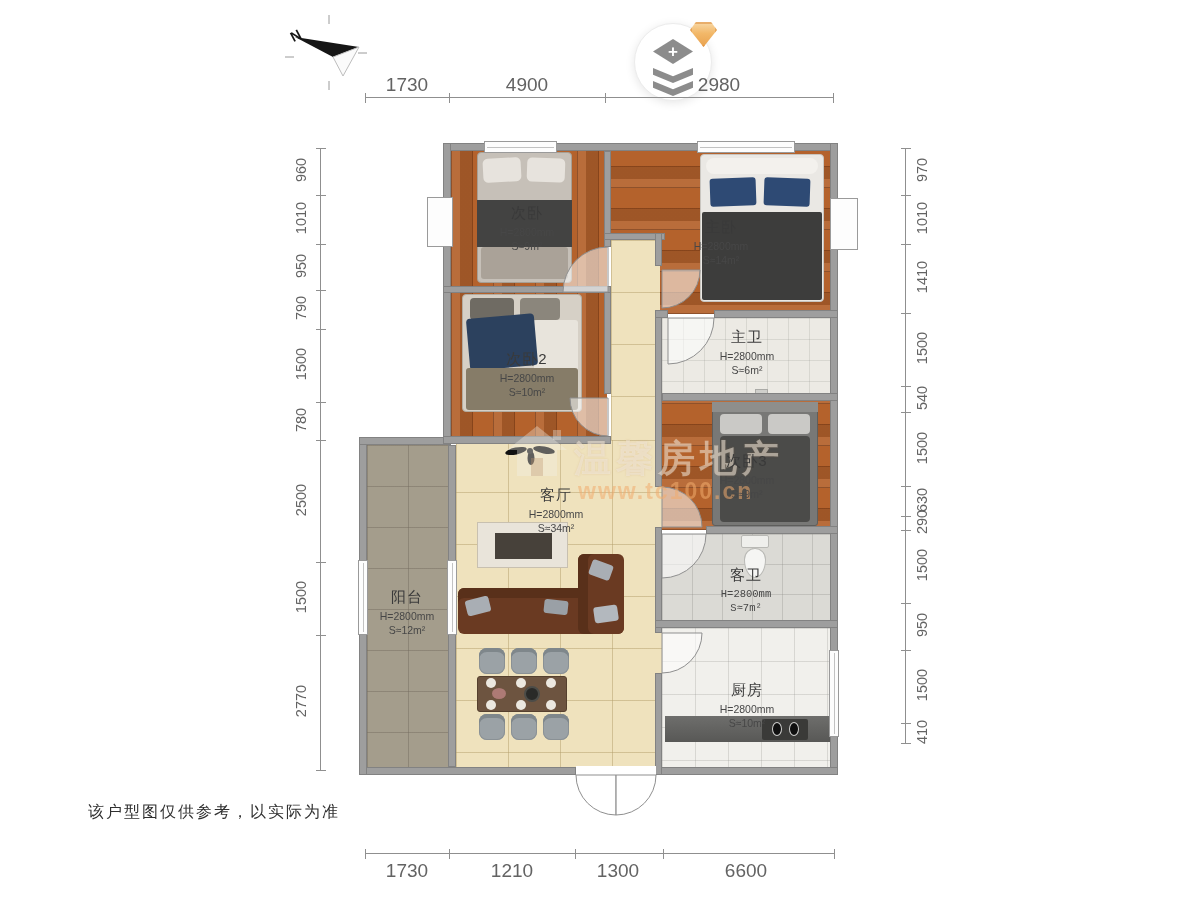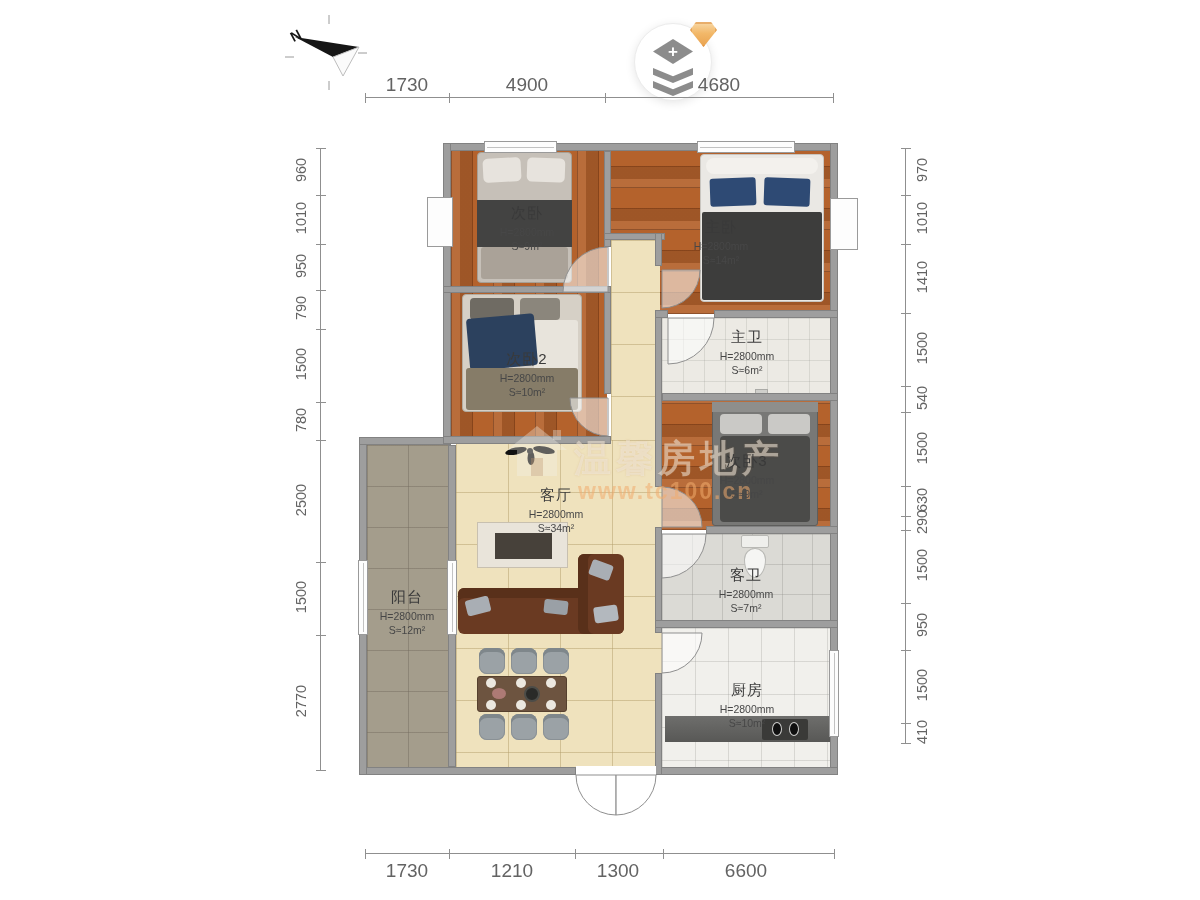--- a/index.html
+++ b/index.html
@@ -254,42 +254,42 @@
     <div class="sub"><span>H=2800mm</span><br><span>S≈6m²</span></div>
   </div>
   <div class="room-label" style="left:687px;top:452px;width:120px;">
     <div class="nm">次卧3</div>
     <div class="sub"><span>H=2800mm</span><br><span>S≈9m²</span></div>
   </div>
   <div class="room-label" style="left:496px;top:486px;width:120px;">
     <div class="nm">客厅</div>
     <div class="sub"><span>H=2800mm</span><br><span>S≈34m²</span></div>
   </div>
-  <div class="room-label" style="left:686px;top:566px;width:120px;">
+  <div class="room-label" style="left:686px;top:566px;width:120px;font-family:Liberation Mono, monospace;">
     <div class="nm">客卫</div>
     <div class="sub"><span>H=2800mm</span><br><span>S≈7m²</span></div>
   </div>
   <div class="room-label" style="left:347px;top:588px;width:120px;">
     <div class="nm">阳台</div>
     <div class="sub"><span>H=2800mm</span><br><span>S≈12m²</span></div>
   </div>
   <div class="room-label" style="left:687px;top:681px;width:120px;">
     <div class="nm">厨房</div>
     <div class="sub"><span>H=2800mm</span><br><span>S≈10m²</span></div>
   </div>
 
   <div class="dline-h" style="left:365px;top:97px;width:468px;">
     <div class="tick-v" style="left:0;"></div>
       <div class="tick-v" style="left:84px;"></div>
     <div class="tick-v" style="left:240px;"></div>
       <div class="tick-v" style="left:468px;"></div>
   </div>
   <div class="dlab" style="left:377px;top:74px;">1730</div>
   <div class="dlab" style="left:497px;top:74px;">4900</div>
-  <div class="dlab" style="left:689px;top:74px;">4680</div>
+  <div class="dlab" style="left:689px;top:74px;">2980</div>
 
   <div class="dline-h" style="left:365px;top:853px;width:469px;">
     <div class="tick-v" style="left:0;"></div>
       <div class="tick-v" style="left:84px;"></div>
     <div class="tick-v" style="left:210px;"></div>
       <div class="tick-v" style="left:298px;"></div>
     <div class="tick-v" style="left:469px;"></div>
   </div>
   <div class="dlab" style="left:377px;top:860px;">1730</div>
   <div class="dlab" style="left:482px;top:860px;">1210</div>
@@ -339,14 +339,15 @@
   <div class="dlab dlab-rot" style="left:892px;top:338px;">1500</div>
   <div class="dlab dlab-rot" style="left:892px;top:388px;">540</div>
   <div class="dlab dlab-rot" style="left:892px;top:438px;">1500</div>
   <div class="dlab dlab-rot" style="left:892px;top:490px;">630</div>
   <div class="dlab dlab-rot" style="left:892px;top:512px;">290</div>
   <div class="dlab dlab-rot" style="left:892px;top:555px;">1500</div>
   <div class="dlab dlab-rot" style="left:892px;top:615px;">950</div>
   <div class="dlab dlab-rot" style="left:892px;top:675px;">1500</div>
   <div class="dlab dlab-rot" style="left:892px;top:722px;">410</div>
 
+  <div class="disclaimer">该户型图仅供参考，以实际为准</div>
 
 </div>
 
 </body></html>

